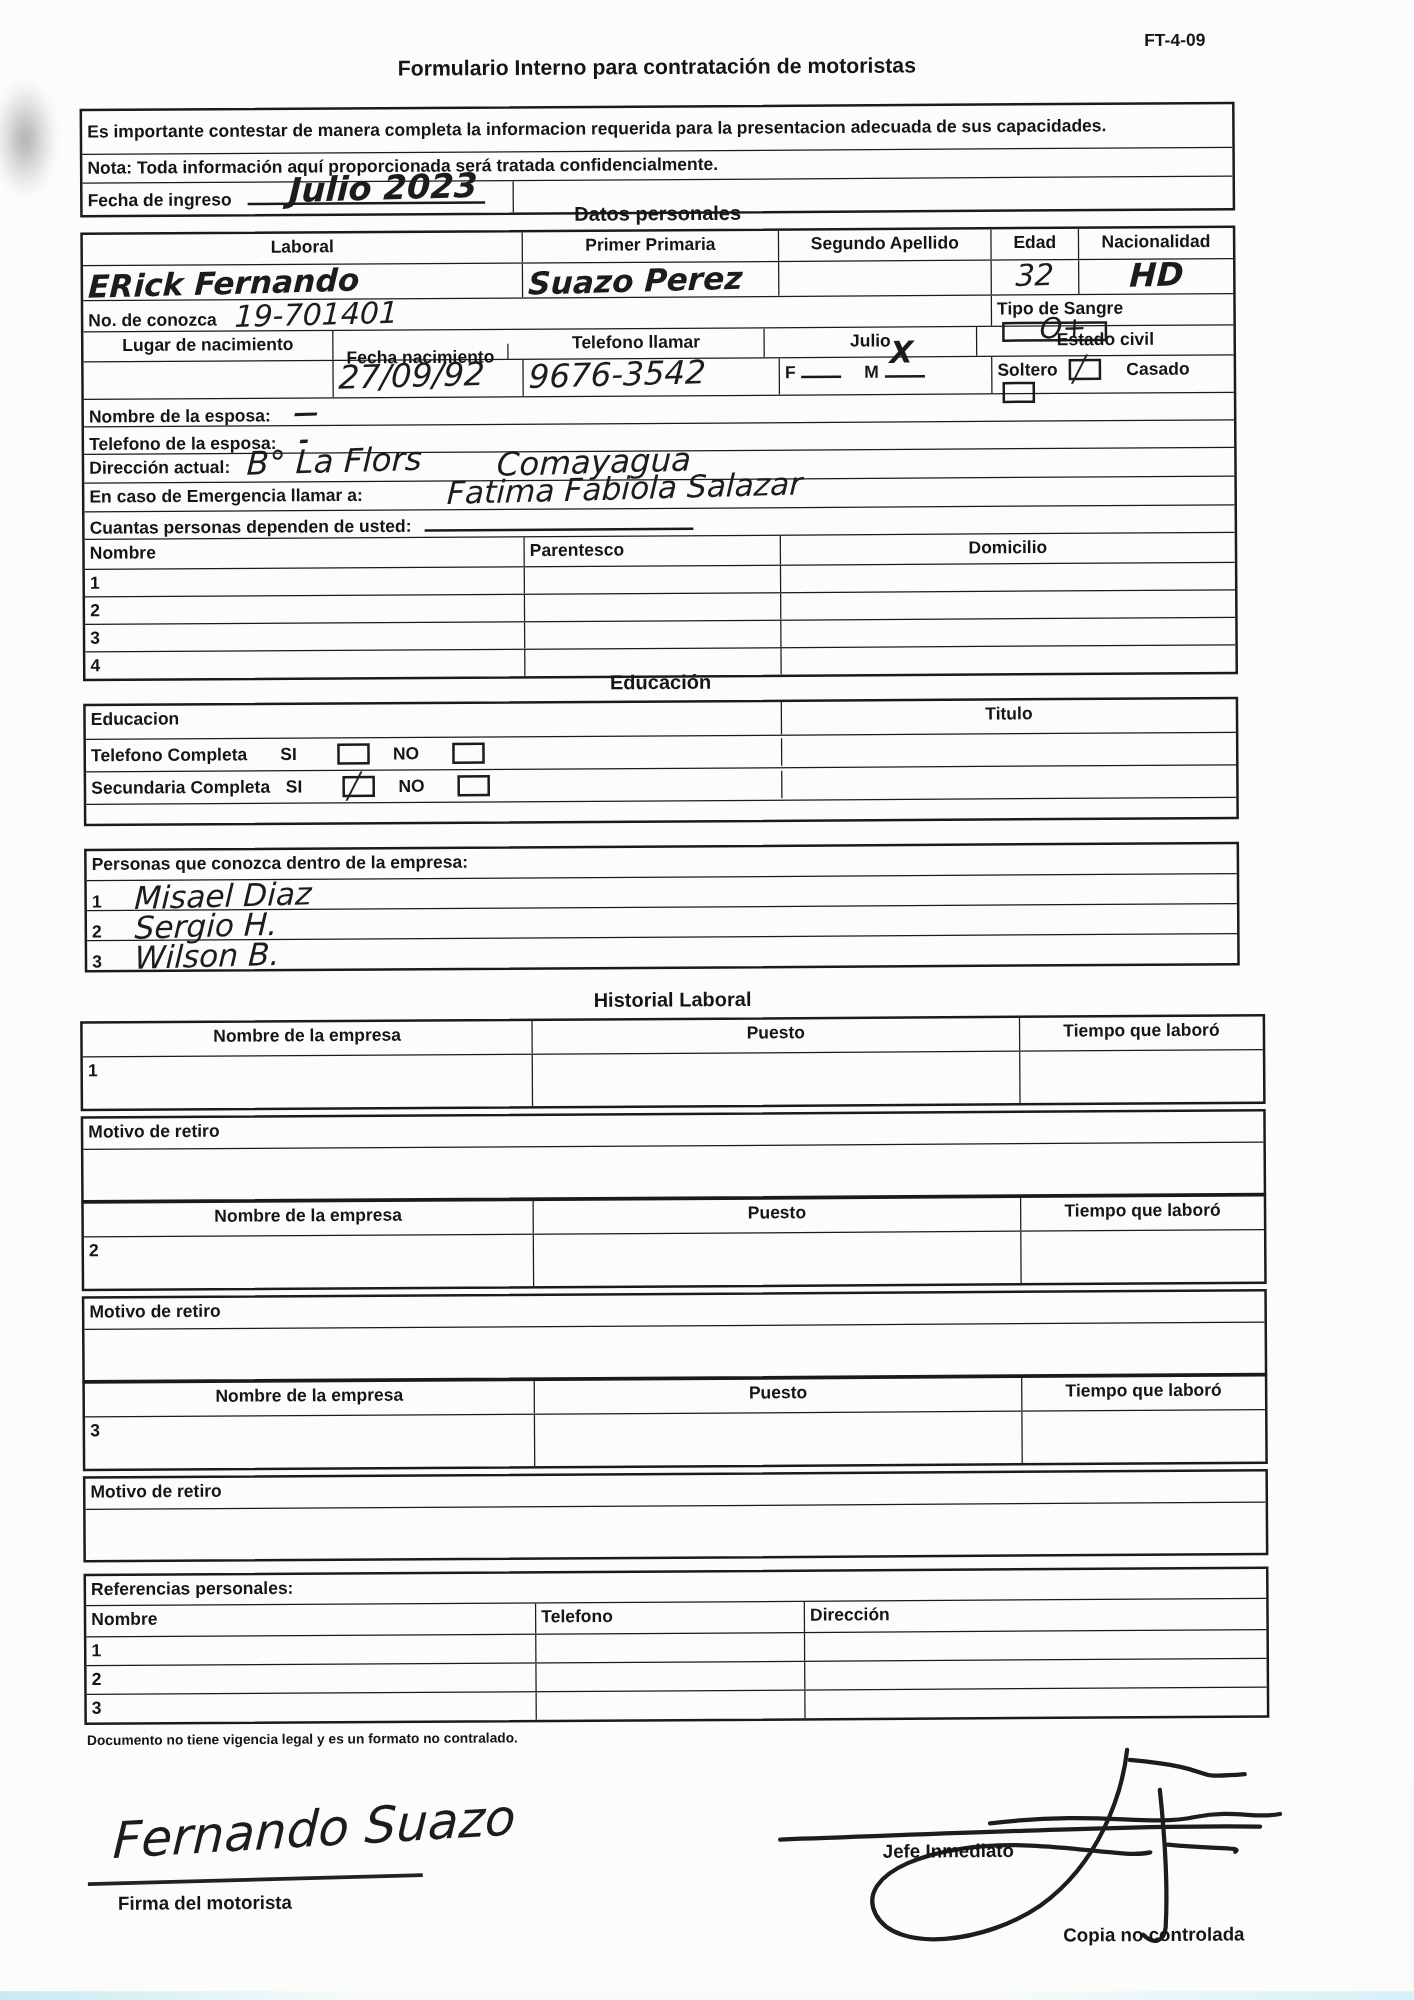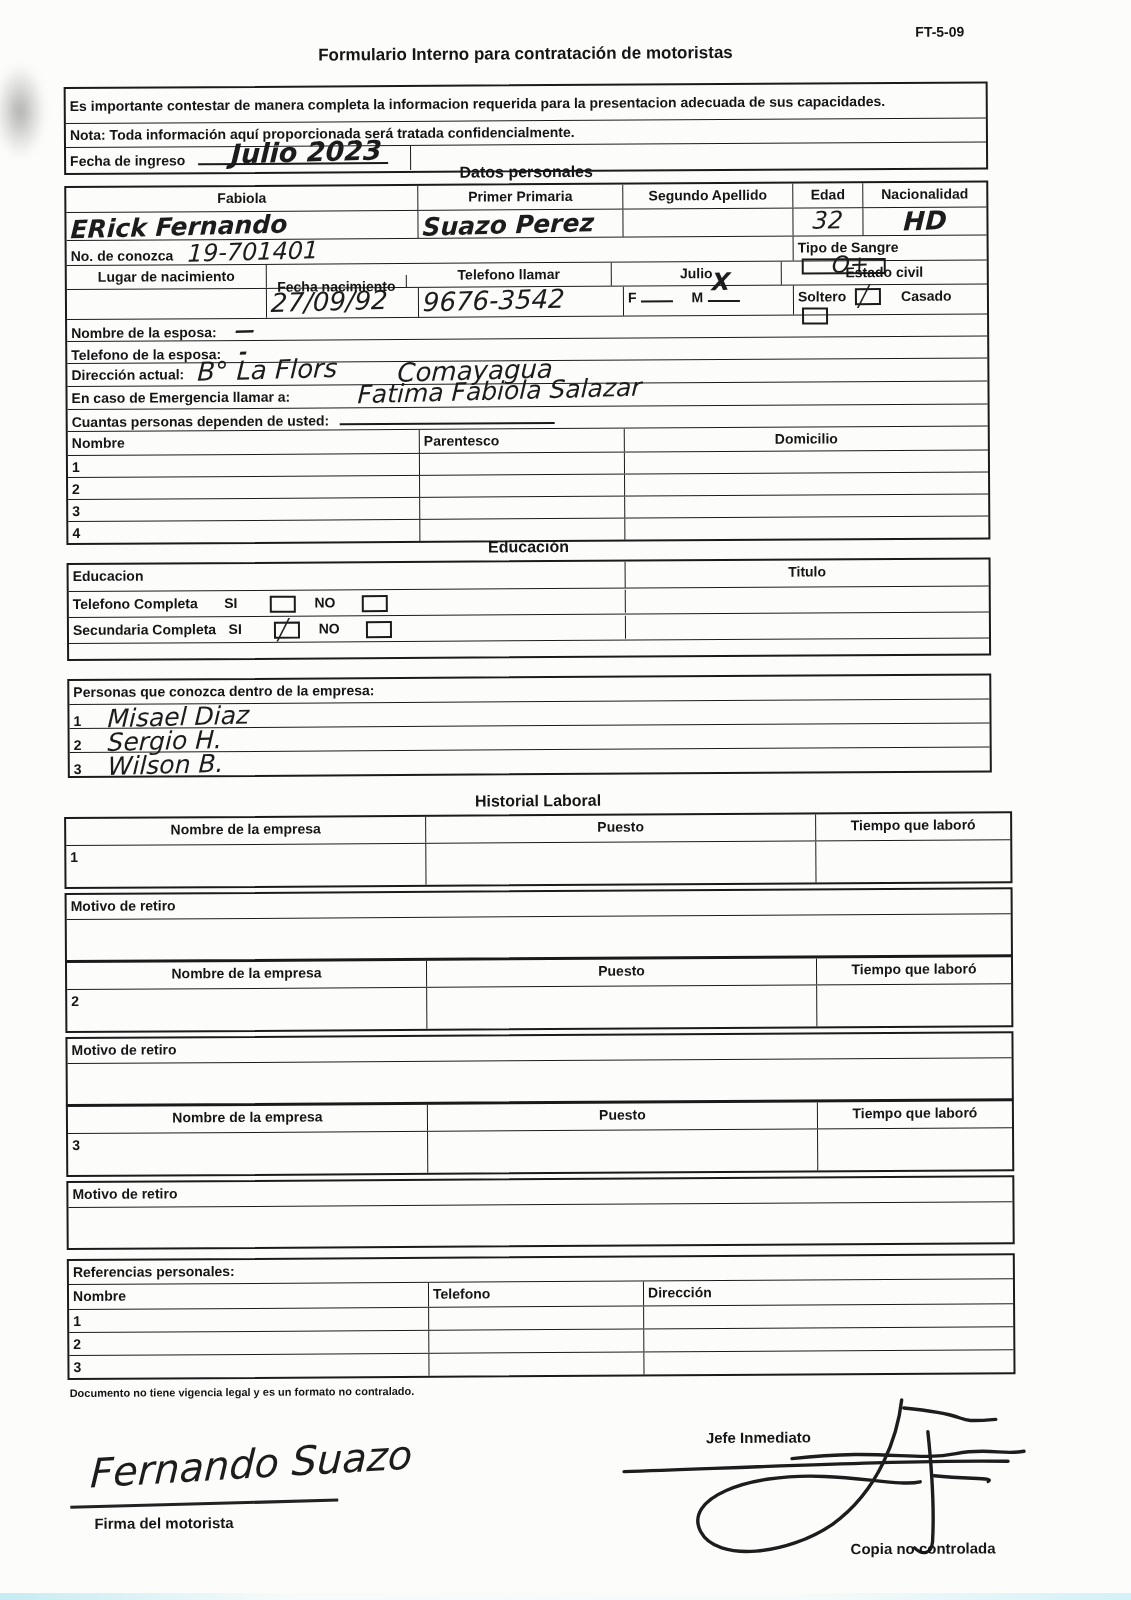--- a/index.html
+++ b/index.html
@@ -45,21 +45,21 @@
   }
   svg.sig path { fill:none; stroke:#1d1d1d; stroke-width:3.4; stroke-linecap:round; }
 </style>
 </head>
 <body>
 
 <div class="sheet">
   <div class="smudge"></div>
   <div class="rot">
 
-    <div class="abs lbl" style="left:920px; top:26px; font-size:14px;">FT-5-09</div>
+    <div class="abs lbl" style="left:920px; top:26px; font-size:14px;">FT-4-09</div>
 
     <div class="abs heading" style="left:68px; top:44px; width:924px; font-size:17px;">Formulario Interno para contratación de motoristas</div>
 
     <div class="box" style="left:68px; top:84px; width:924px;">
       <div class="row first" style="min-height:34px; align-items:center;">
         <div class="cell last" style="flex:1;">
           <span class="lbl">Es importante contestar de manera completa la informacion requerida para la presentacion adecuada de sus capacidades.</span>
         </div>
       </div>
       <div class="row" style="min-height:23px; align-items:center;">
@@ -75,21 +75,21 @@
         </div>
         <div class="cell last" style="flex:1;"></div>
       </div>
     </div>
 
     <div class="abs heading" style="left:68px; top:163px; width:924px;">Datos personales</div>
 
     <div class="box" style="left:68px; top:183px; width:924px;">
 
       <div class="row first" style="height:24px;">
-        <div class="cell ctr" style="width:352px;"><span class="lbl">Fabiola</span></div>
+        <div class="cell ctr" style="width:352px;"><span class="lbl">Laboral</span></div>
         <div class="cell ctr" style="width:205px;"><span class="lbl">Primer Primaria</span></div>
         <div class="cell ctr" style="width:170px;"><span class="lbl">Segundo Apellido</span></div>
         <div class="cell ctr" style="width:70px;"><span class="lbl">Edad</span></div>
         <div class="cell ctr last" style="flex:1;"><span class="lbl">Nacionalidad</span></div>
       </div>
 
       <div class="row" style="height:28px;">
         <div class="cell" style="width:352px;"><span class="hw" style="font-size:25px; font-weight:700; margin-top:2px;">ERick Fernando</span></div>
         <div class="cell" style="width:205px;"><span class="hw" style="font-size:25px; font-weight:700; margin-top:2px;">Suazo Perez</span></div>
         <div class="cell" style="width:170px;"><span class="hw"></span></div>
@@ -353,18 +353,18 @@
     <div class="abs lbl" style="left:90px; top:1512px; font-size:15px;">Firma del motorista</div>
 
     <svg class="sig abs" style="left:580px; top:1392px;" width="460" height="180" viewBox="0 0 460 180">
       <path d="M 318 10 C 314 44 296 100 248 134 C 204 164 132 172 116 140 C 100 108 160 82 240 86 C 284 88 318 96 336 92"></path>
       <path d="M 320 18 C 400 26 360 34 412 30"></path>
       <path d="M 208 68 C 300 58 330 72 372 64 C 404 58 420 66 440 62"></path>
       <path d="M 40 80 C 180 76 330 70 424 72"></path>
       <path d="M 344 42 C 348 82 350 120 348 152 C 347 164 338 166 330 158"></path>
       <path d="M 350 86 C 390 90 410 88 404 92"></path>
     </svg>
-    <div class="abs lbl" style="left:702px; top:1430px; font-size:15px;">Jefe Inmediato</div>
+    <div class="abs lbl" style="left:702px; top:1474px; font-size:15px;">Jefe Inmediato</div>
     <div class="abs lbl" style="left:846px; top:1542px; font-size:15px;">Copia no controlada</div>
 
   </div>
   <div class="bluestrip"></div>
 </div>
 
 </body></html>

